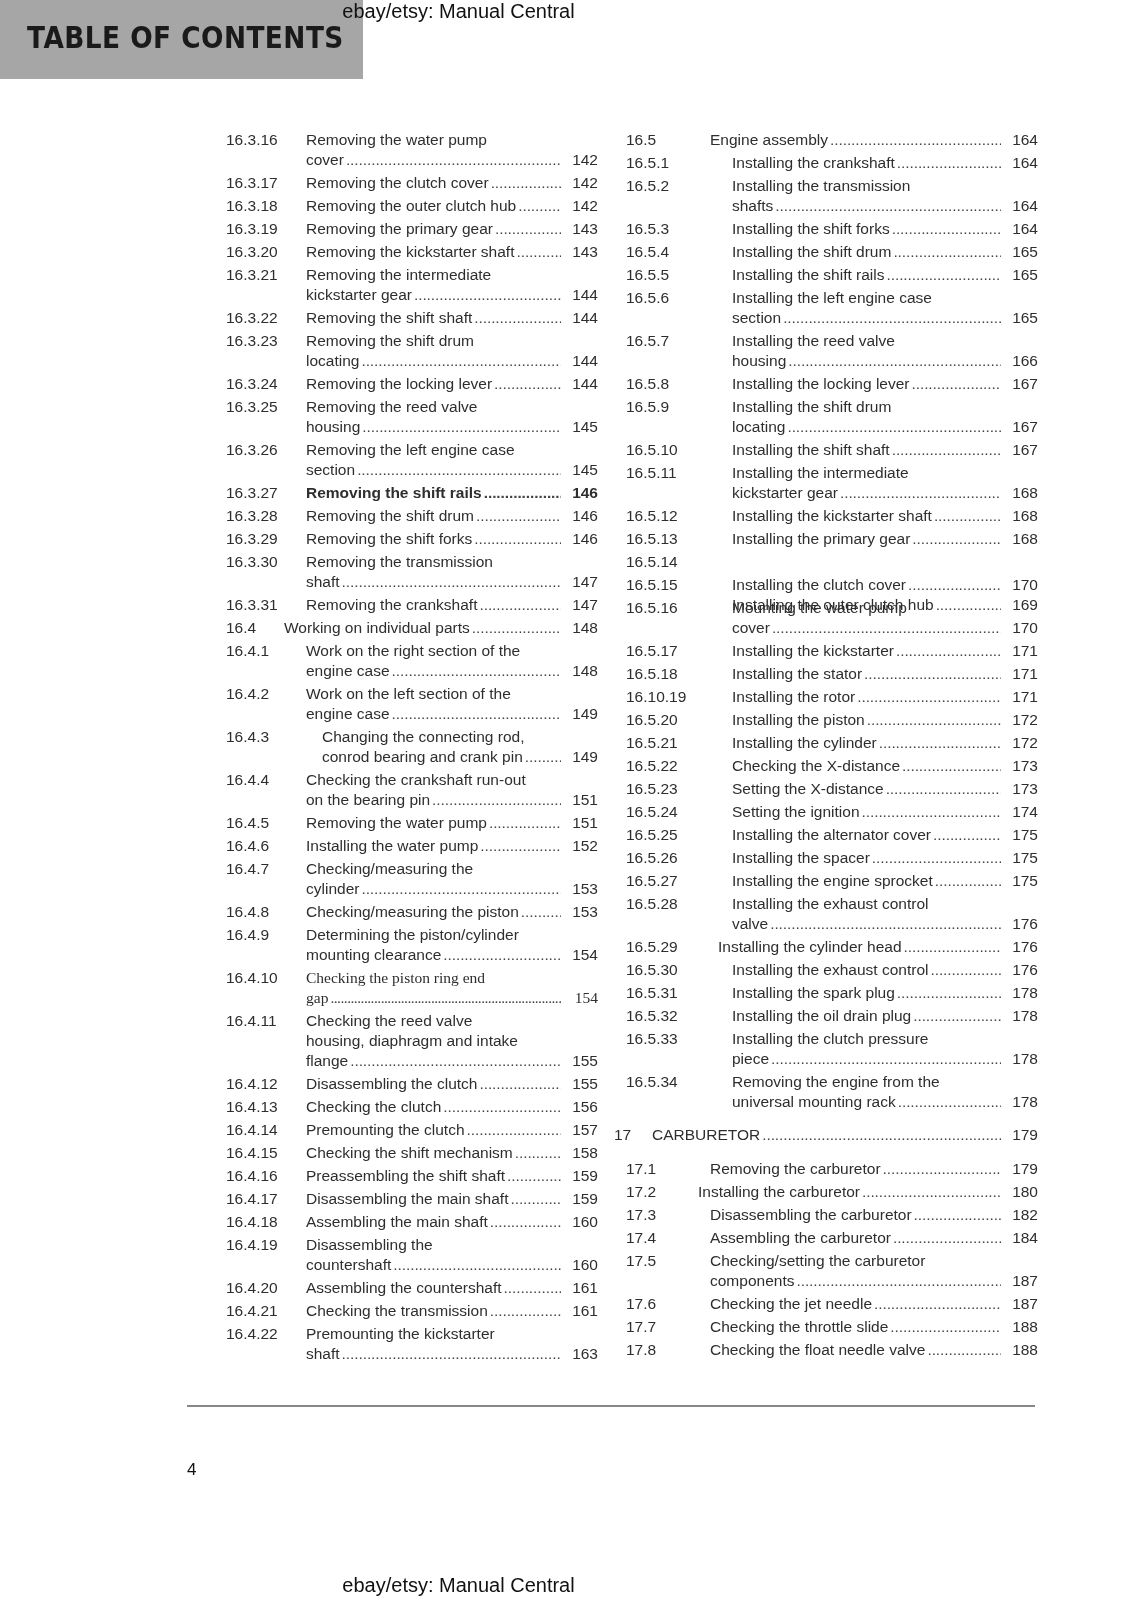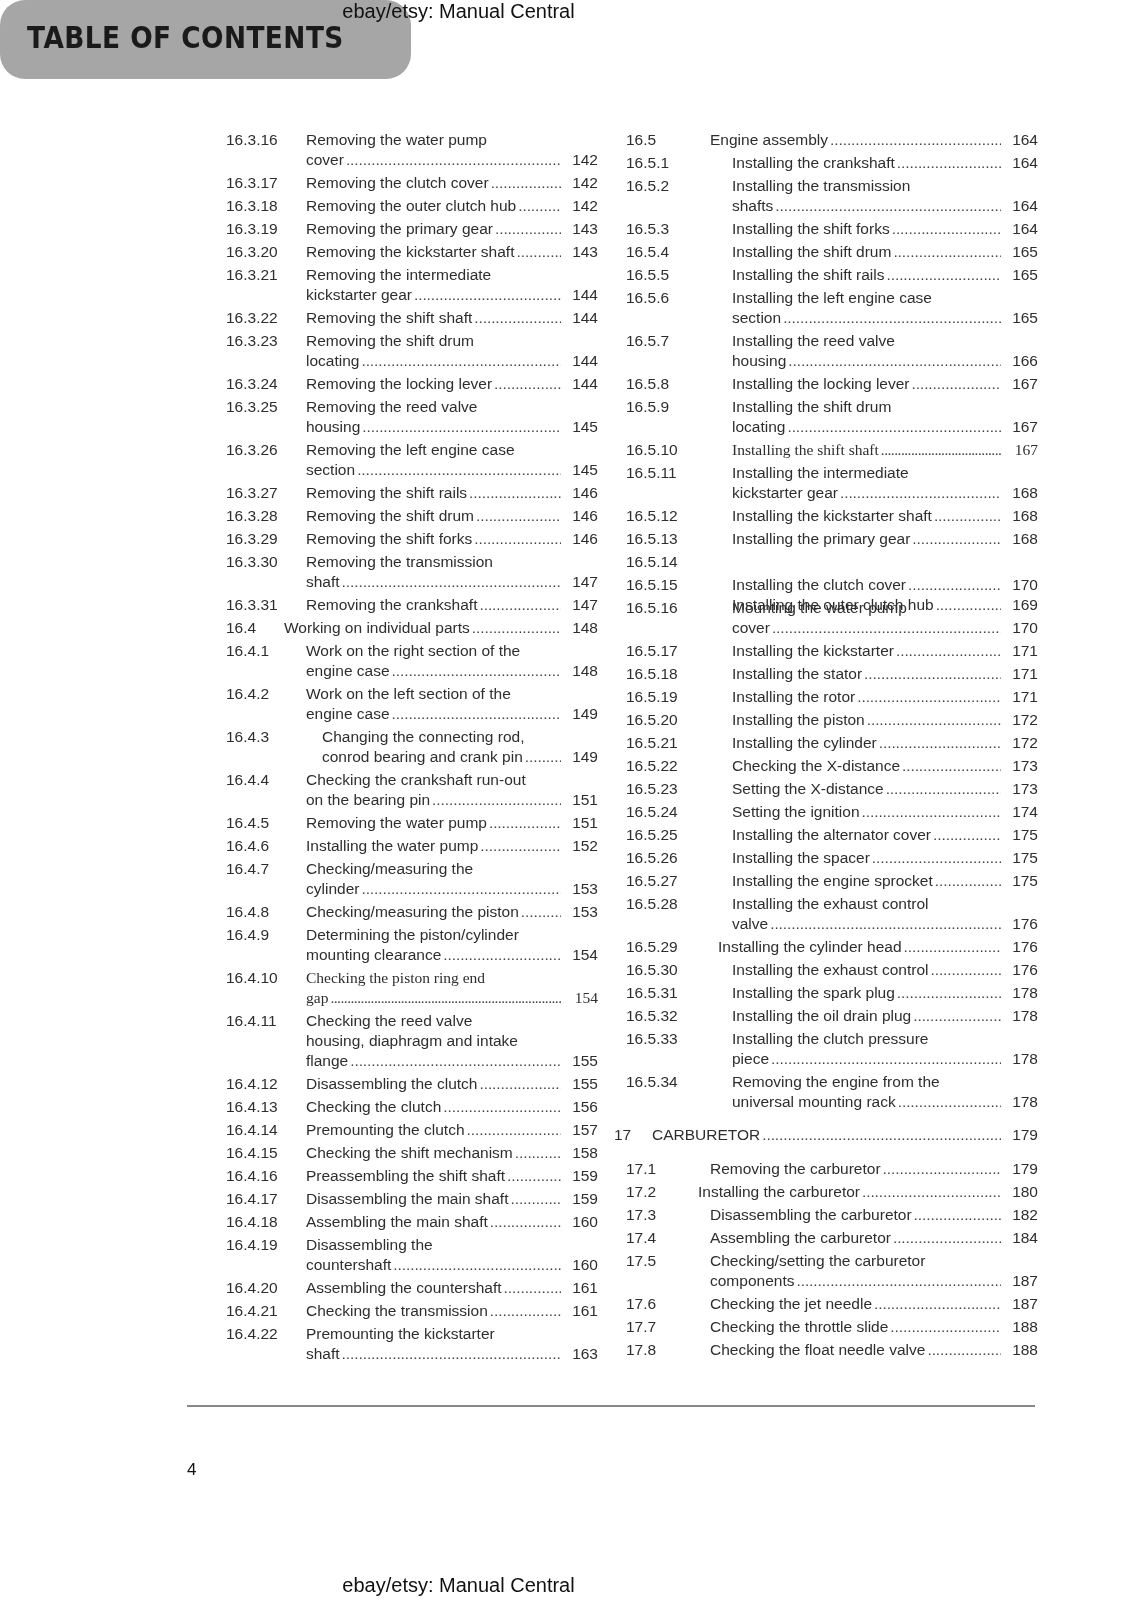--- a/index.html
+++ b/index.html
@@ -2,22 +2,22 @@
 <html><head>
 <meta charset="utf-8">
 <style>
   html, body { margin: 0; padding: 0; }
   body {
     width: 1130px; height: 1600px; position: relative; overflow: hidden;
     background: #ffffff; color: #2a2a2a;
     font-family: "Liberation Sans", "DejaVu Sans", sans-serif;
   }
   .title-block {
-    position: absolute; left: 0; top: 0; width: 411px; height: 79px;
-    background: #a6a6a6; box-sizing: border-box; border-radius: 25px;
+    position: absolute; left: 0; top: 0; width: 363px; height: 79px;
+    background: #a6a6a6; box-sizing: border-box;
   }
   .title-text {
     position: absolute; left: 27px; top: 20px;
     font-family: "DejaVu Sans", "Liberation Sans", sans-serif;
     font-weight: bold; font-size: 30px; letter-spacing: 0.5px;
     color: #1a1a1a; transform: scaleX(0.88); transform-origin: left top;
     white-space: nowrap;
   }
   .watermark {
     position: absolute; left: 0; width: 917px; text-align: center;
@@ -174,21 +174,21 @@
         <div class="line"><span class="txt">Removing the left engine case</span></div>
         <div class="line last">
           <span class="txt">section</span>
           <span class="leader"></span>
           <span class="page">145</span>
         </div>
       </div>
     </div>
     <div class="entry" style="top: 483px;">
       <span class="num">16.3.27</span>
-      <div class="body" style="left: 80px;">
+      <div class="body" style="left: 80px; font-weight: bold;">
         <div class="line last">
           <span class="txt">Removing the shift rails</span>
           <span class="leader"></span>
           <span class="page">146</span>
         </div>
       </div>
     </div>
     <div class="entry" style="top: 506px;">
       <span class="num">16.3.28</span>
       <div class="body" style="left: 80px;">
@@ -572,21 +572,21 @@
         <div class="line"><span class="txt">Installing the shift drum</span></div>
         <div class="line last">
           <span class="txt">locating</span>
           <span class="leader"></span>
           <span class="page">167</span>
         </div>
       </div>
     </div>
     <div class="entry" style="top: 440px;">
       <span class="num">16.5.10</span>
-      <div class="body" style="left: 106px; font-family: Liberation Serif, serif;">
+      <div class="body" style="left: 106px;">
         <div class="line last">
           <span class="txt">Installing the shift shaft</span>
           <span class="leader"></span>
           <span class="page">167</span>
         </div>
       </div>
     </div>
     <div class="entry" style="top: 463px;">
       <span class="num">16.5.11</span>
       <div class="body" style="left: 106px;">
@@ -663,21 +663,21 @@
       <span class="num">16.5.18</span>
       <div class="body" style="left: 106px;">
         <div class="line last">
           <span class="txt">Installing the stator</span>
           <span class="leader"></span>
           <span class="page">171</span>
         </div>
       </div>
     </div>
     <div class="entry" style="top: 687px;">
-      <span class="num">16.5.19</span>
+      <span class="num">16.10.19</span>
       <div class="body" style="left: 106px;">
         <div class="line last">
           <span class="txt">Installing the rotor</span>
           <span class="leader"></span>
           <span class="page">171</span>
         </div>
       </div>
     </div>
     <div class="entry" style="top: 710px;">
       <span class="num">16.5.20</span>

